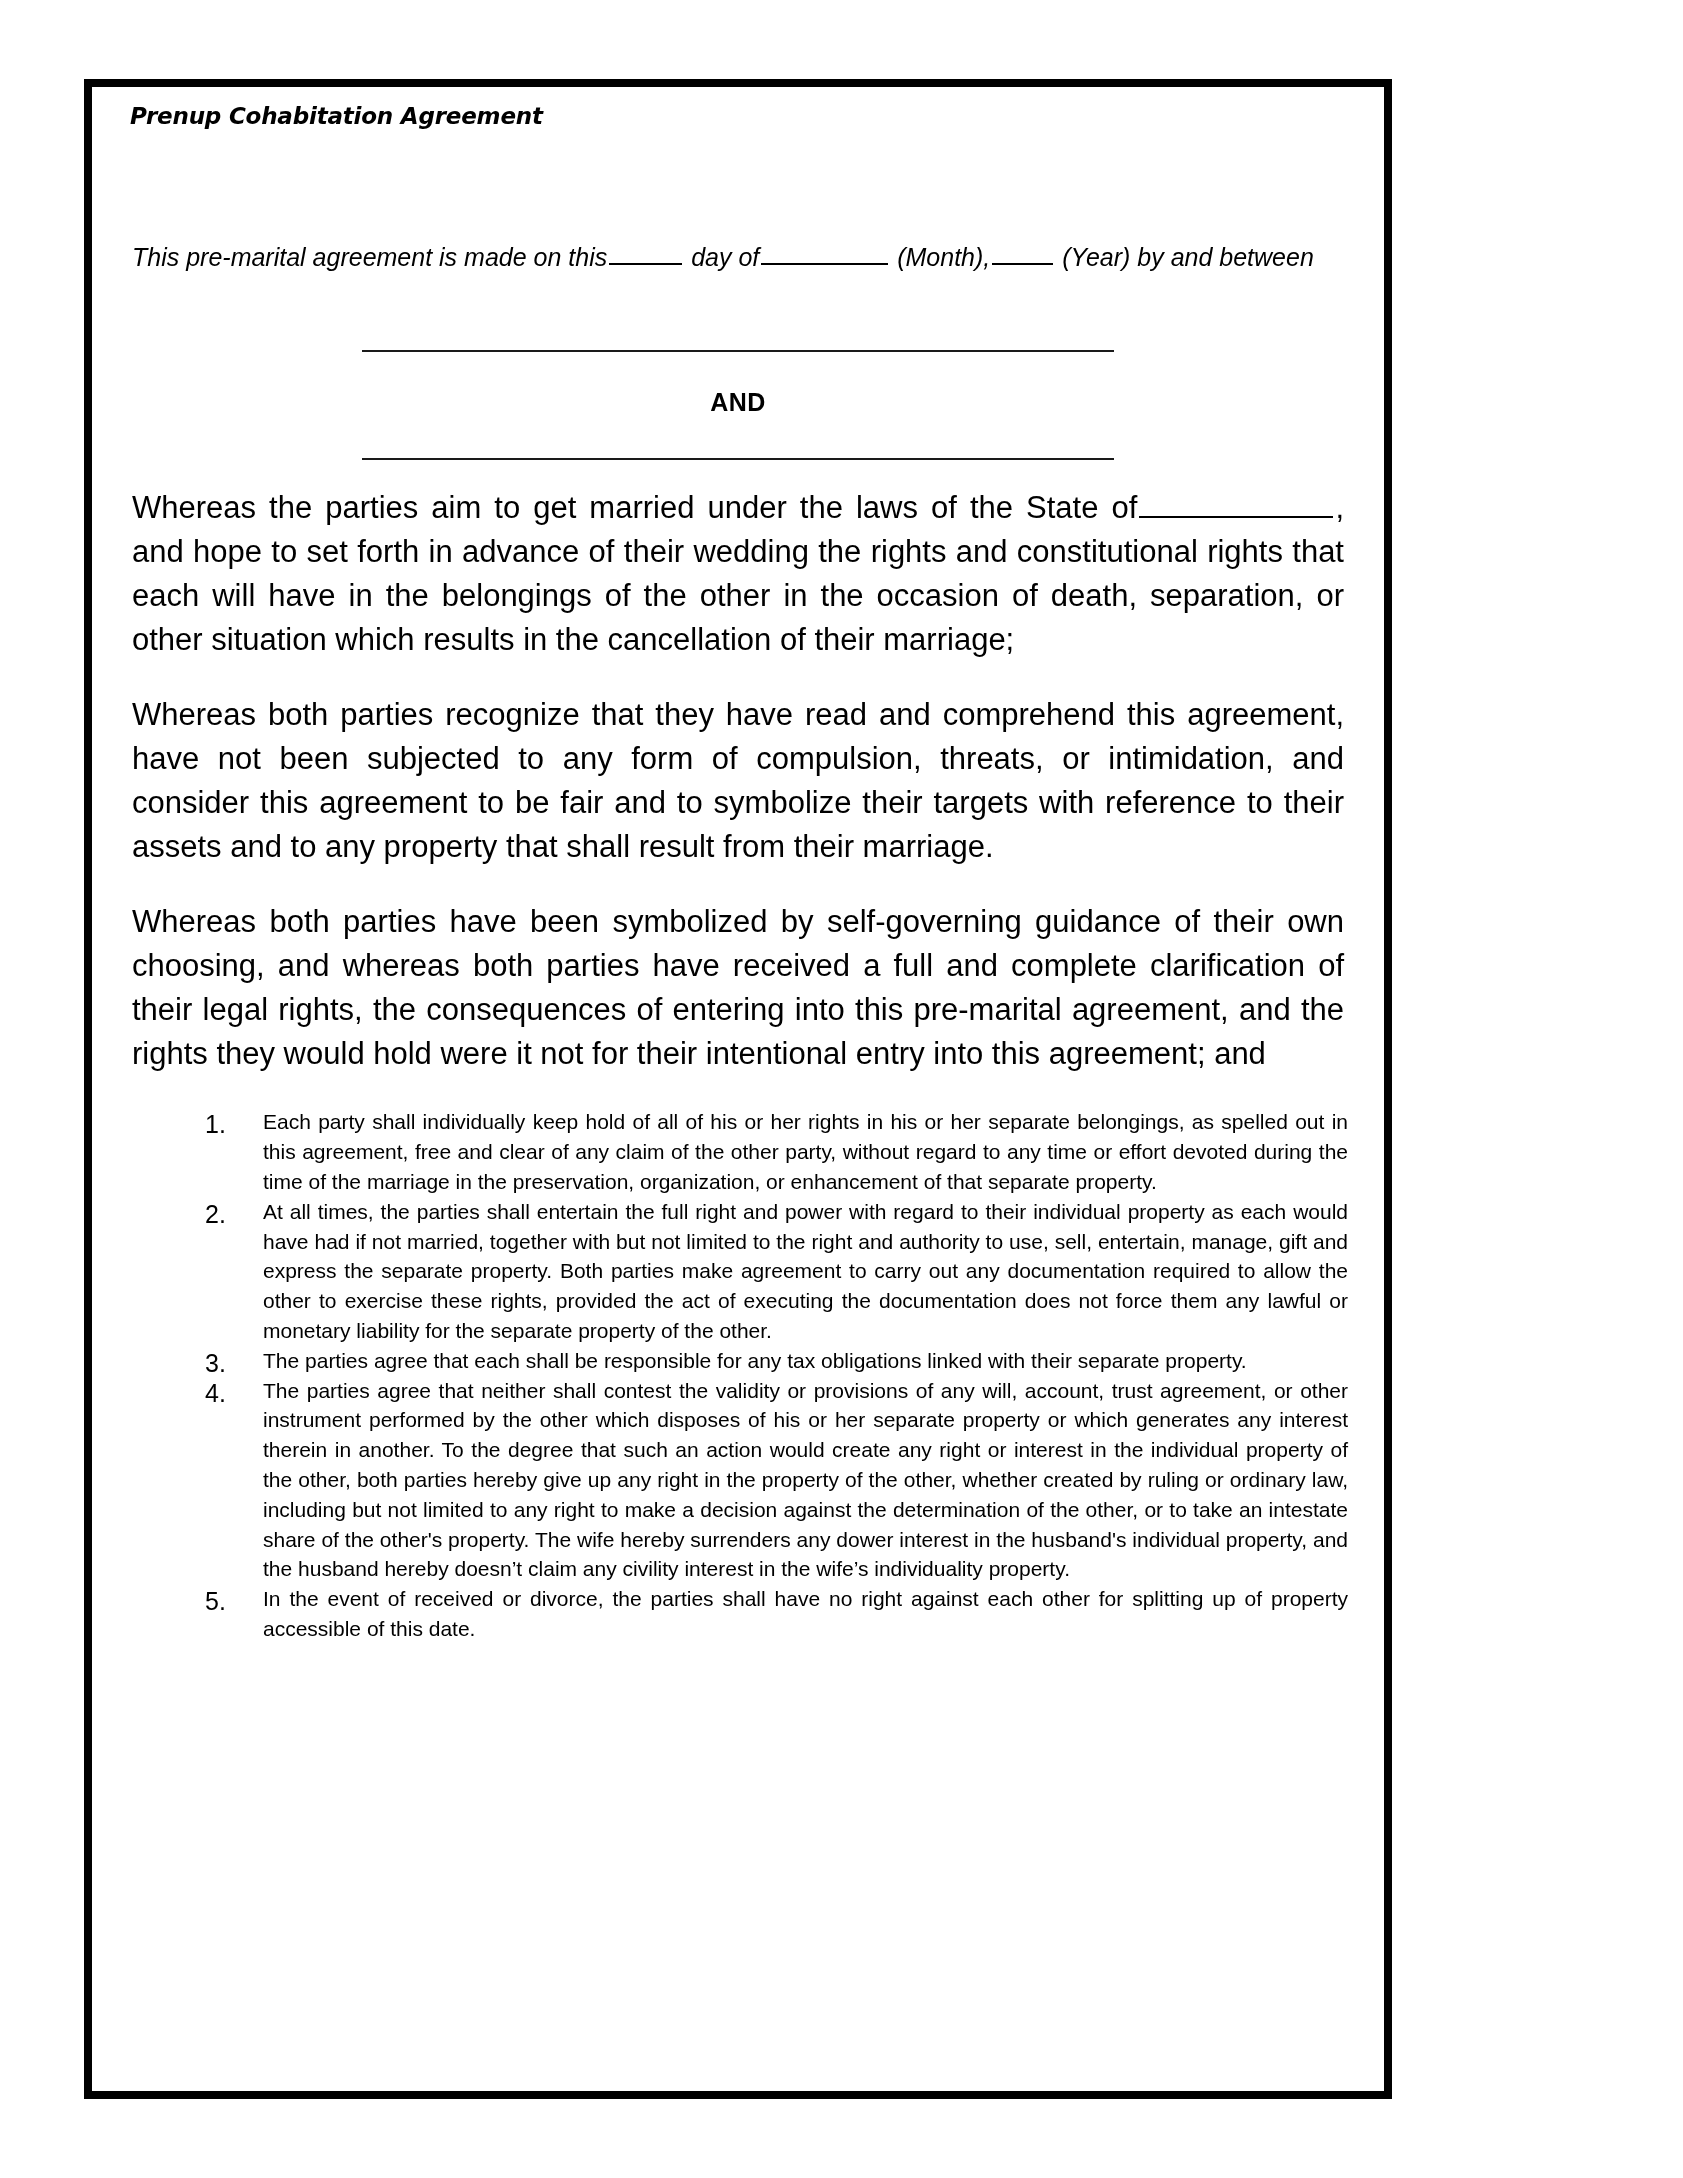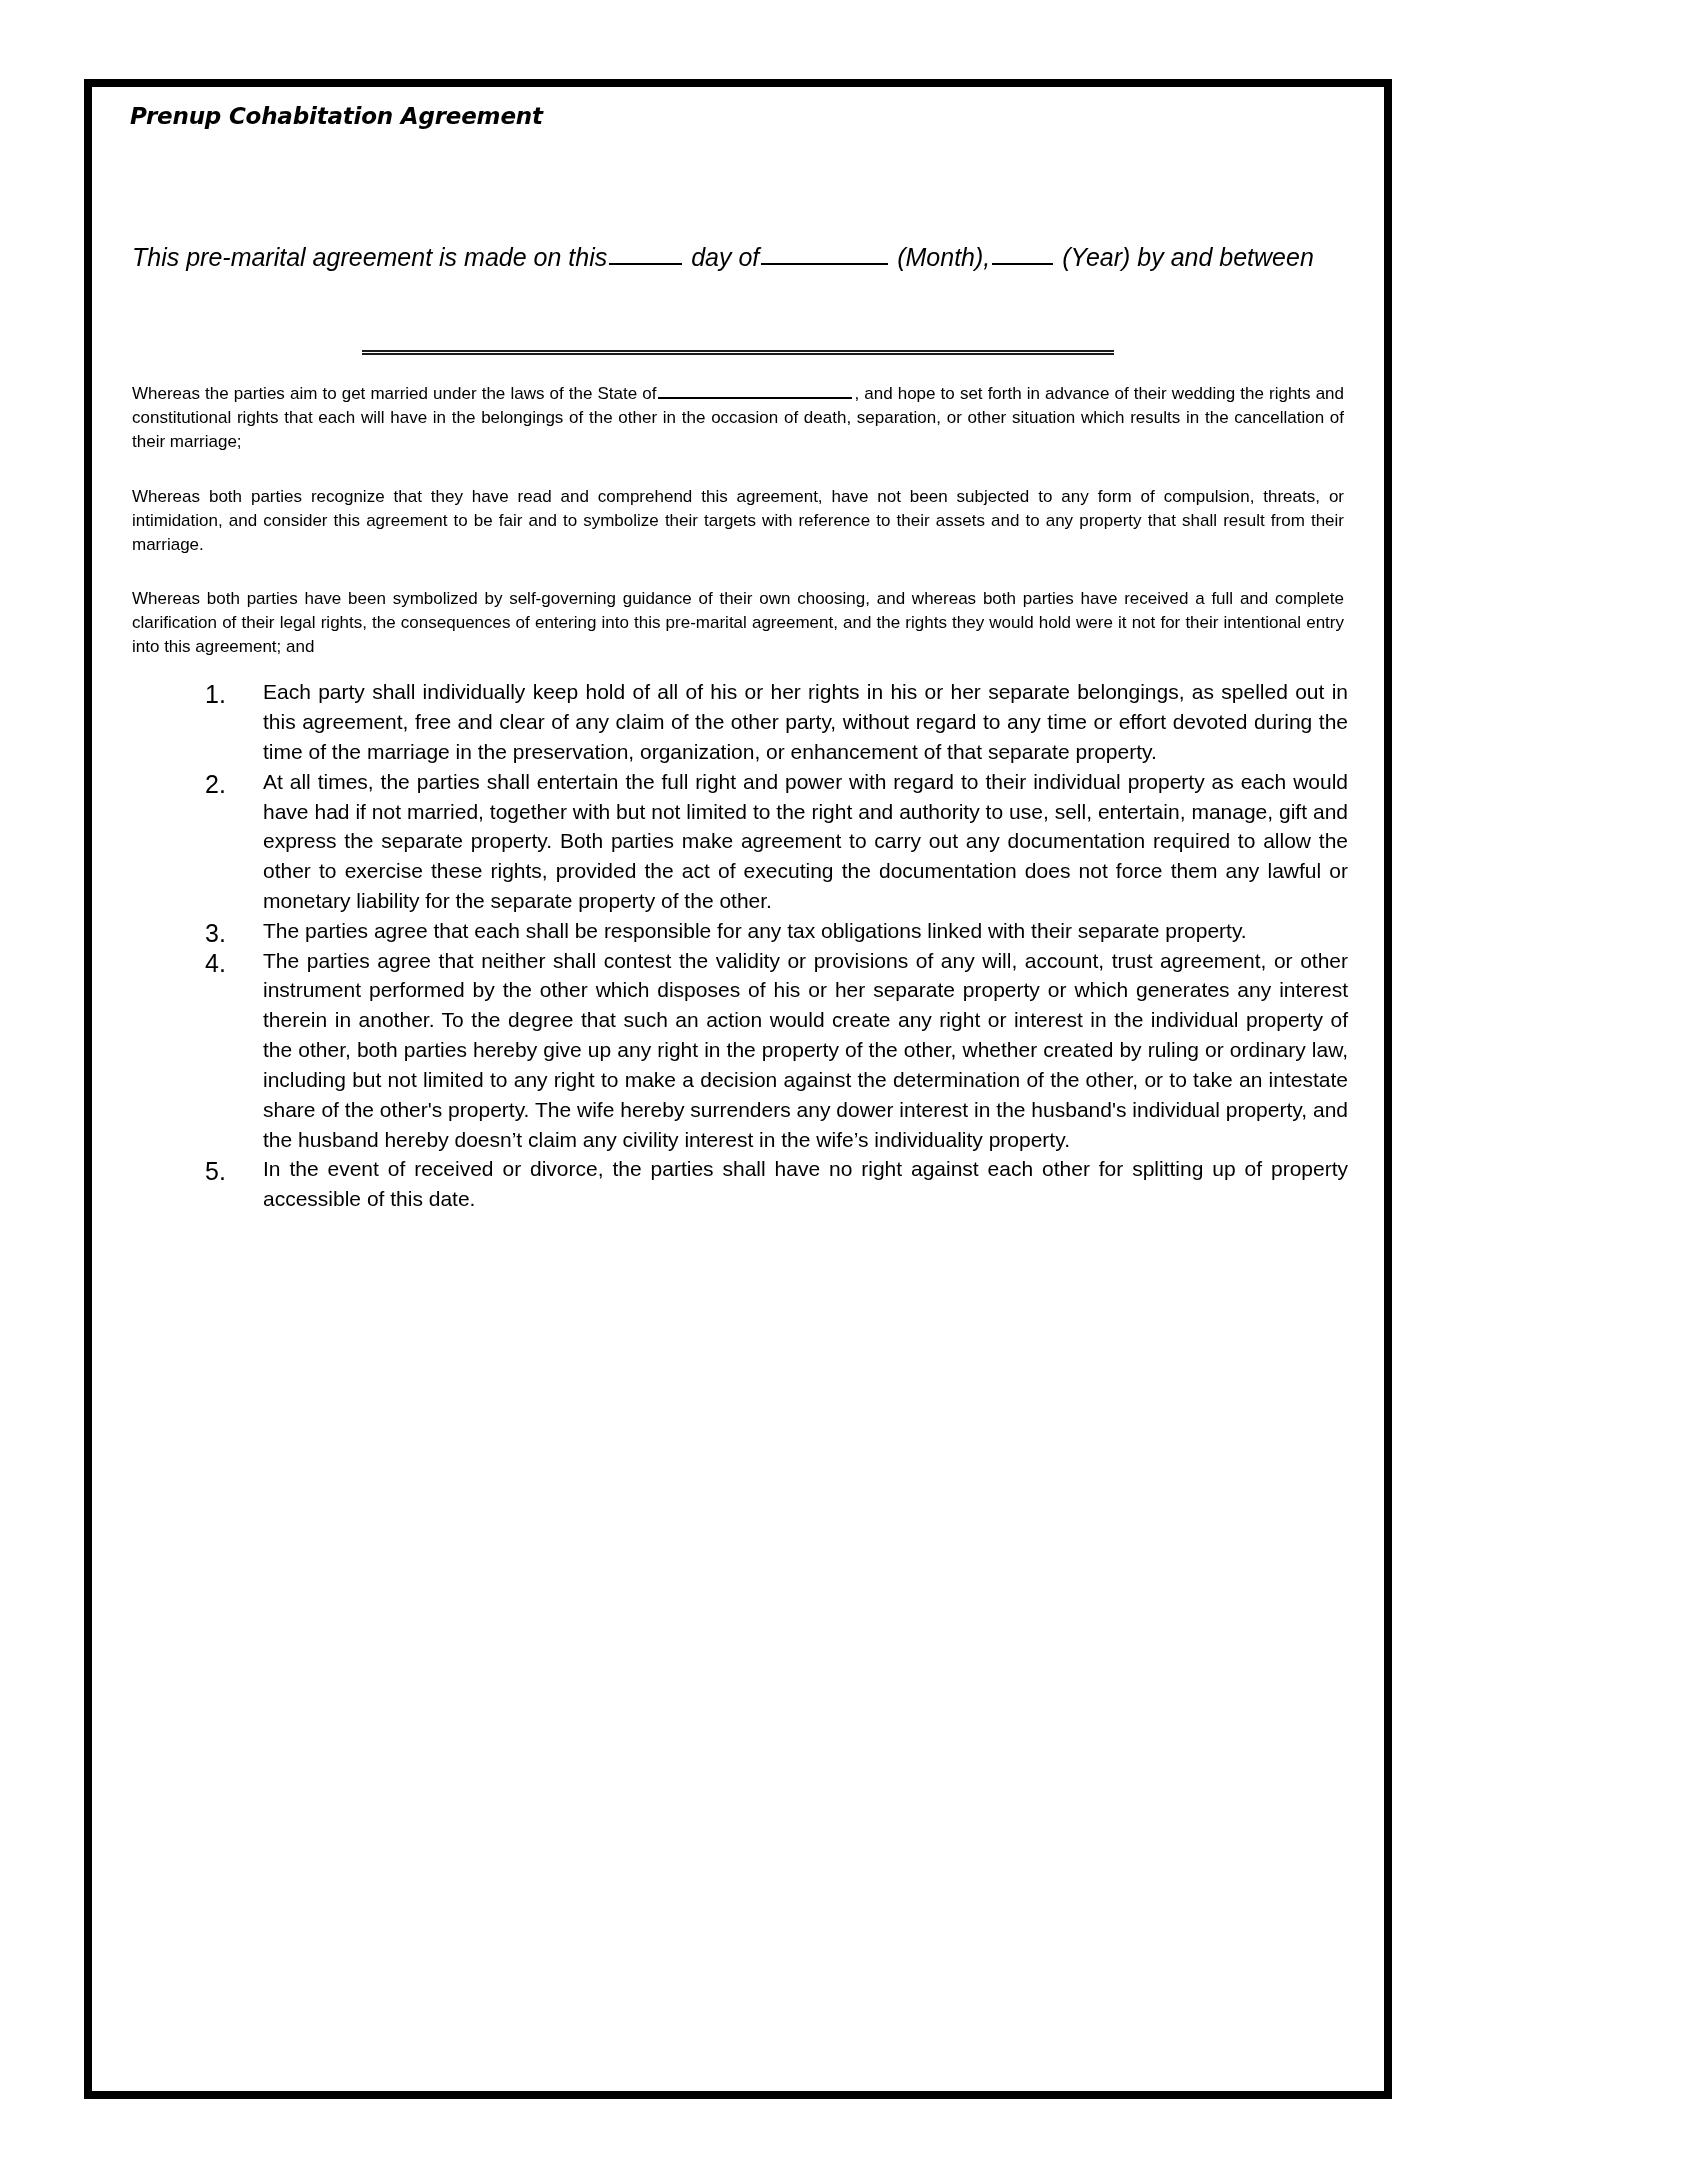--- a/index.html
+++ b/index.html
@@ -89,21 +89,21 @@
   }
   .and-word {
     font-size: 25px;
     font-weight: bold;
     margin: 36px 0 40px 0;
     letter-spacing: 0.4px;
   }
 
   .body-para {
     margin-top: 30px;
-    font-size: 17px;
+    font-size: 31px;
     line-height: 1.42;
     text-align: justify;
     text-justify: inter-word;
     padding: 0 4px;
     hyphens: none;
   }
   .body-para.first-where {
     margin-top: 26px;
   }
   .body-para.lead-in {
@@ -156,20 +156,21 @@
   <div class="doc-frame">
     <div class="doc-inner">
 
       <div class="running-header">Prenup Cohabitation Agreement</div>
 
 
       <p class="intro-line"><span>This pre-marital agreement is made on this</span><span class="fill fill-xs"></span> <span>day of</span><span class="fill fill-md"></span> <span>(Month),</span><span class="fill fill-sm"></span> <span>(Year) by and between</span></p>
 
       <div class="party-block">
         <div class="sig-rule"></div>
+        <div class="and-word">AND</div>
         <div class="sig-rule"></div>
       </div>
 
       <p class="body-para first-where"><span>Whereas the parties aim to get married under the laws of the State of</span><span class="fill fill-lg"></span><span>, and hope to set forth in advance of their wedding the rights and constitutional rights that each will have in the belongings of the other in the occasion of death, separation, or other situation which results in the cancellation of their marriage;</span></p>
 
 
       <p class="body-para">Whereas both parties recognize that they have read and comprehend this agreement, have not been subjected to any form of compulsion, threats, or intimidation, and consider this agreement to be fair and to symbolize their targets with reference to their assets and to any property that shall result from their marriage.</p>
 
       <p class="body-para">Whereas both parties have been symbolized by self-governing guidance of their own choosing, and whereas both parties have received a full and complete clarification of their legal rights, the consequences of entering into this pre-marital agreement, and the rights they would hold were it not for their intentional entry into this agreement; and</p>
 

